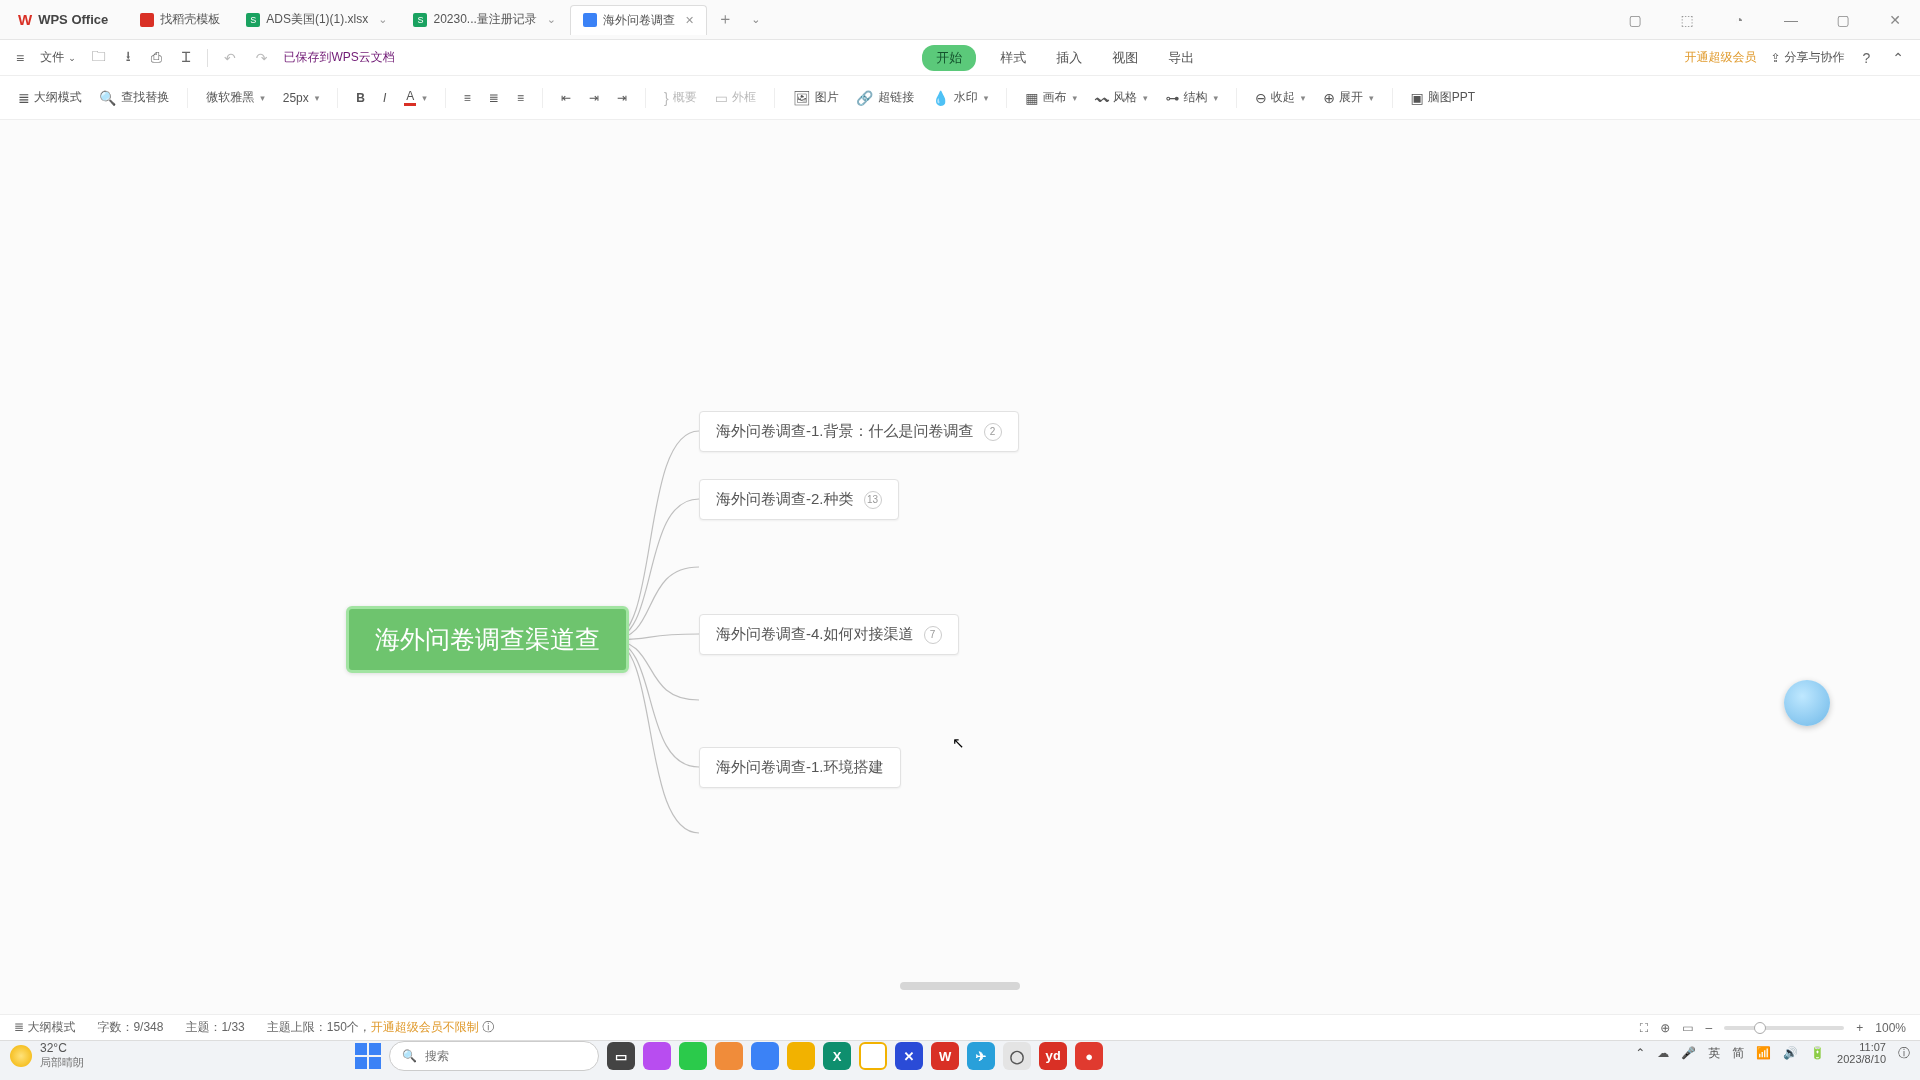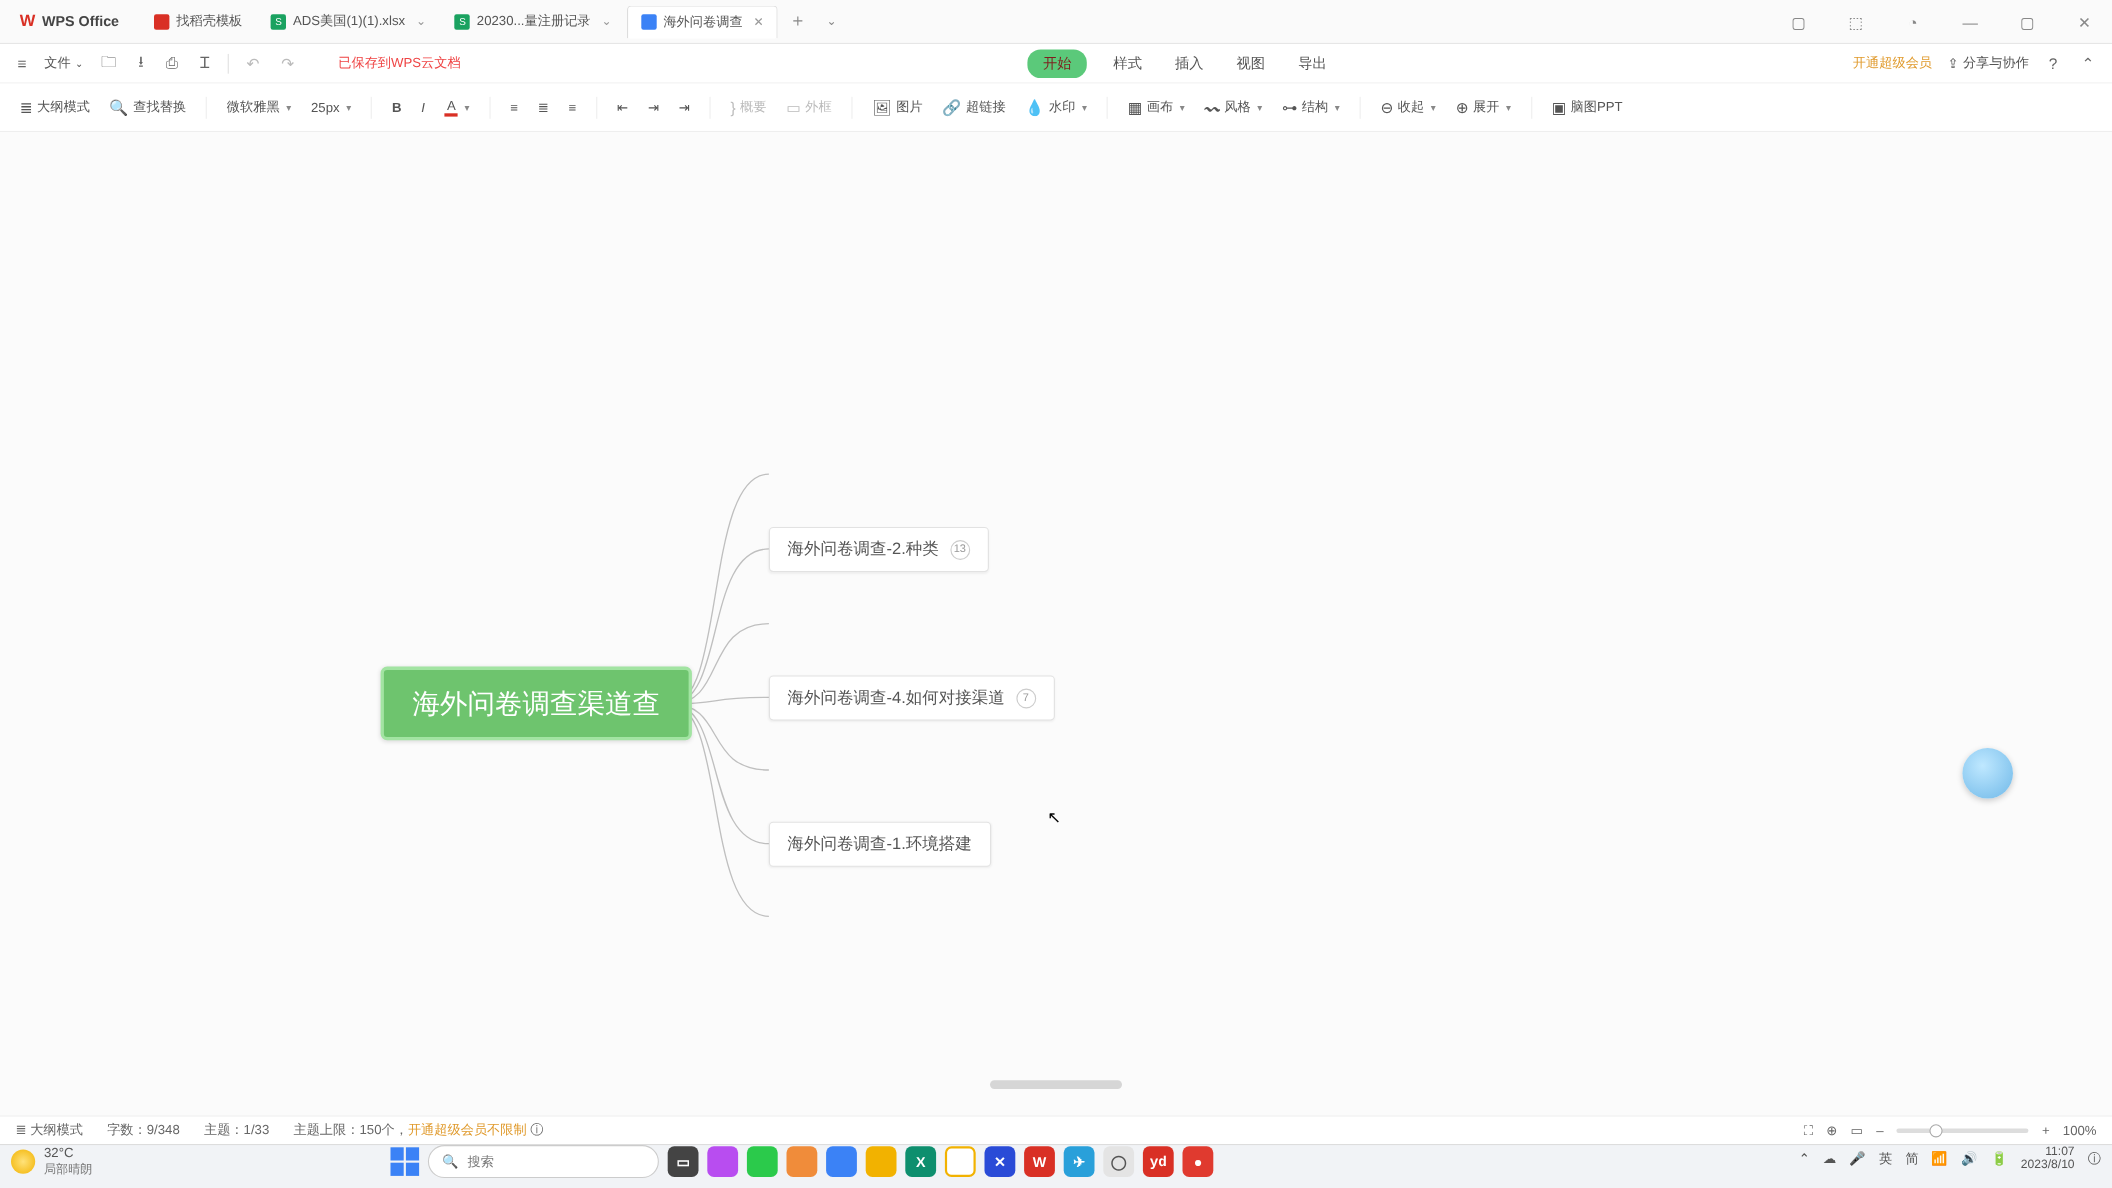--- a/index.html
+++ b/index.html
@@ -16,24 +16,24 @@
   .tab .close { font-size: 11px; color: #999; margin-left: 4px; }
   .tab-add { padding: 4px 8px; font-size: 16px; color: #888; cursor: pointer; }
   .title-right { margin-left: auto; display: flex; align-items: center; gap: 18px; color: #888; font-size: 14px; }
   .win-ctl { width: 34px; text-align: center; cursor: pointer; }
 
   
   .menu-bar { height: 36px; display: flex; align-items: center; padding: 0 12px; border-bottom: 1px solid #eee; background: #fff; font-size: 12px; gap: 12px; }
   .menu-bar .file-btn { color: #555; display: flex; align-items: center; gap: 4px; cursor: pointer; }
   .menu-bar .ico-btn { color: #666; cursor: pointer; padding: 4px; font-size: 14px; }
   .menu-bar .divider { width: 1px; height: 18px; background: #e0e0e0; }
-  .menu-bar .saved { color: #ef4444; font-size: 12px; margin-left: 24px; }
+  .menu-bar .saved { color: #701a75; font-size: 12px; }
   .menu-tabs { display: flex; gap: 18px; margin-left: auto; margin-right: auto; font-size: 13px; color: #555; }
   .menu-tabs .mt { cursor: pointer; padding: 4px 6px; }
-  .menu-tabs .mt.active { background: #5bc97a; color: #7f1d1d; border-radius: 12px; padding: 4px 14px; margin-left: 43px; }
+  .menu-tabs .mt.active { background: #5bc97a; color: #14532d; border-radius: 12px; padding: 4px 14px; margin-left: 43px; }
   .menu-right { display: flex; align-items: center; gap: 14px; font-size: 12px; }
   .menu-right .vip { color: #e09a2c; cursor: pointer; }
   .menu-right .share { color: #555; display: flex; align-items: center; gap: 4px; cursor: pointer; }
 
   
   .toolbar { height: 44px; display: flex; align-items: center; padding: 0 18px; border-bottom: 1px solid #eee; background: #fff; font-size: 12px; color: #555; gap: 18px; }
   .toolbar .tool { display: flex; align-items: center; gap: 4px; cursor: pointer; }
   .toolbar .tool.disabled { color: #bbb; }
   .toolbar .sep { width: 1px; height: 20px; background: #eee; }
   .toolbar .tico { font-size: 14px; }
@@ -248,20 +248,24 @@
     <path d="M 610 520 C 660 520 640 514 699 514"></path>
     <path d="M 610 520 C 660 520 640 580 699 580"></path>
     <path d="M 610 520 C 660 520 640 647 699 647"></path>
     <path d="M 610 520 C 660 520 640 713 699 713"></path>
   </svg>
 
   <div class="root-node">
     <span>海外问卷调查渠道查</span>
   </div>
 
+  <div class="child-node" style="left:699px; top:291px">
+    <span>海外问卷调查-1.背景：什么是问卷调查</span>
+    <span class="child-badge">2</span>
+  </div>
   <div class="child-node" style="left:699px; top:359px">
     <span>海外问卷调查-2.种类</span>
     <span class="child-badge">13</span>
   </div>
   <div class="child-node" style="left:699px; top:494px">
     <span>海外问卷调查-4.如何对接渠道</span>
     <span class="child-badge">7</span>
   </div>
   <div class="child-node" style="left:699px; top:627px">
     <span>海外问卷调查-1.环境搭建</span>

